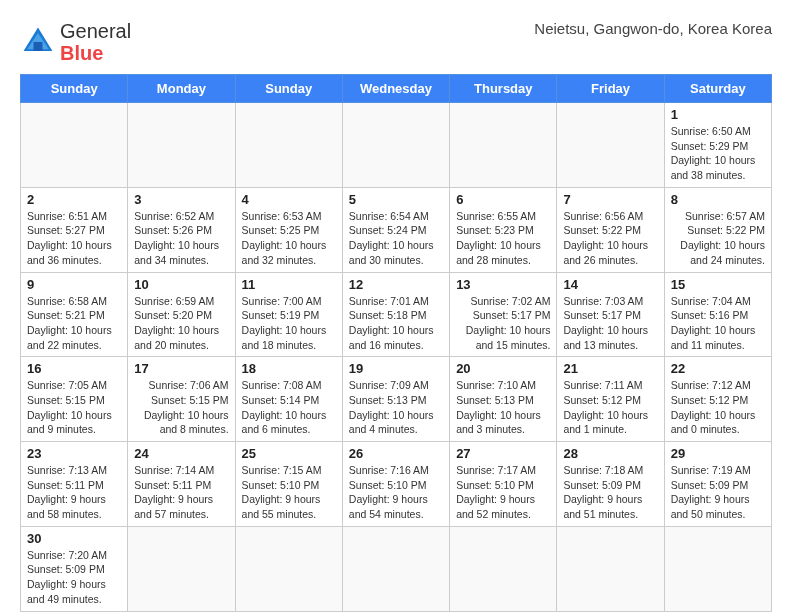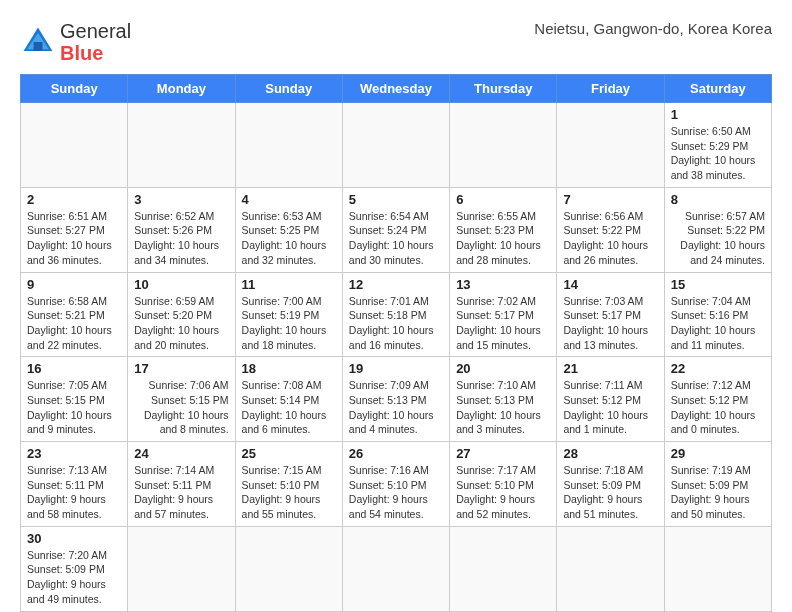--- a/index.html
+++ b/index.html
@@ -216,21 +216,21 @@
         </td>
         <td>
           <div class="day-number">12</div>
           <div class="day-info" style="white-space: pre-line;">Sunrise: 7:01 AM
 Sunset: 5:18 PM
 Daylight: 10 hours
 and 16 minutes.</div>
         </td>
         <td>
           <div class="day-number">13</div>
-          <div class="day-info" style="white-space: pre-line;">Sunrise: 7:02 AM
+          <div class="day-info" style="white-space: pre-line; text-align: right;">Sunrise: 7:02 AM
 Sunset: 5:17 PM
 Daylight: 10 hours
 and 15 minutes.</div>
         </td>
         <td>
           <div class="day-number">14</div>
           <div class="day-info" style="white-space: pre-line;">Sunrise: 7:03 AM
 Sunset: 5:17 PM
 Daylight: 10 hours
 and 13 minutes.</div>

